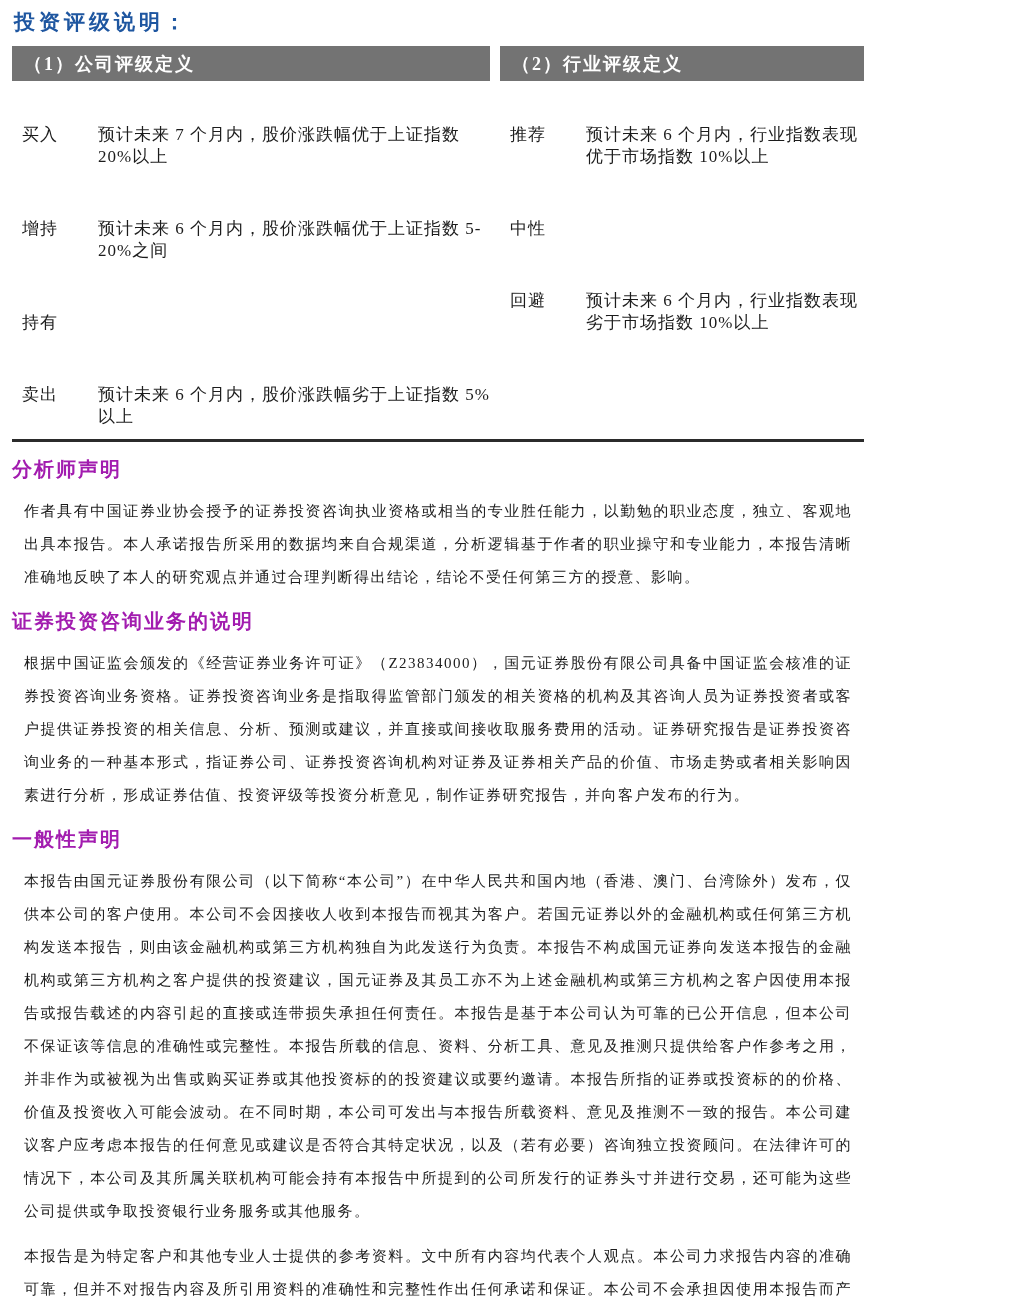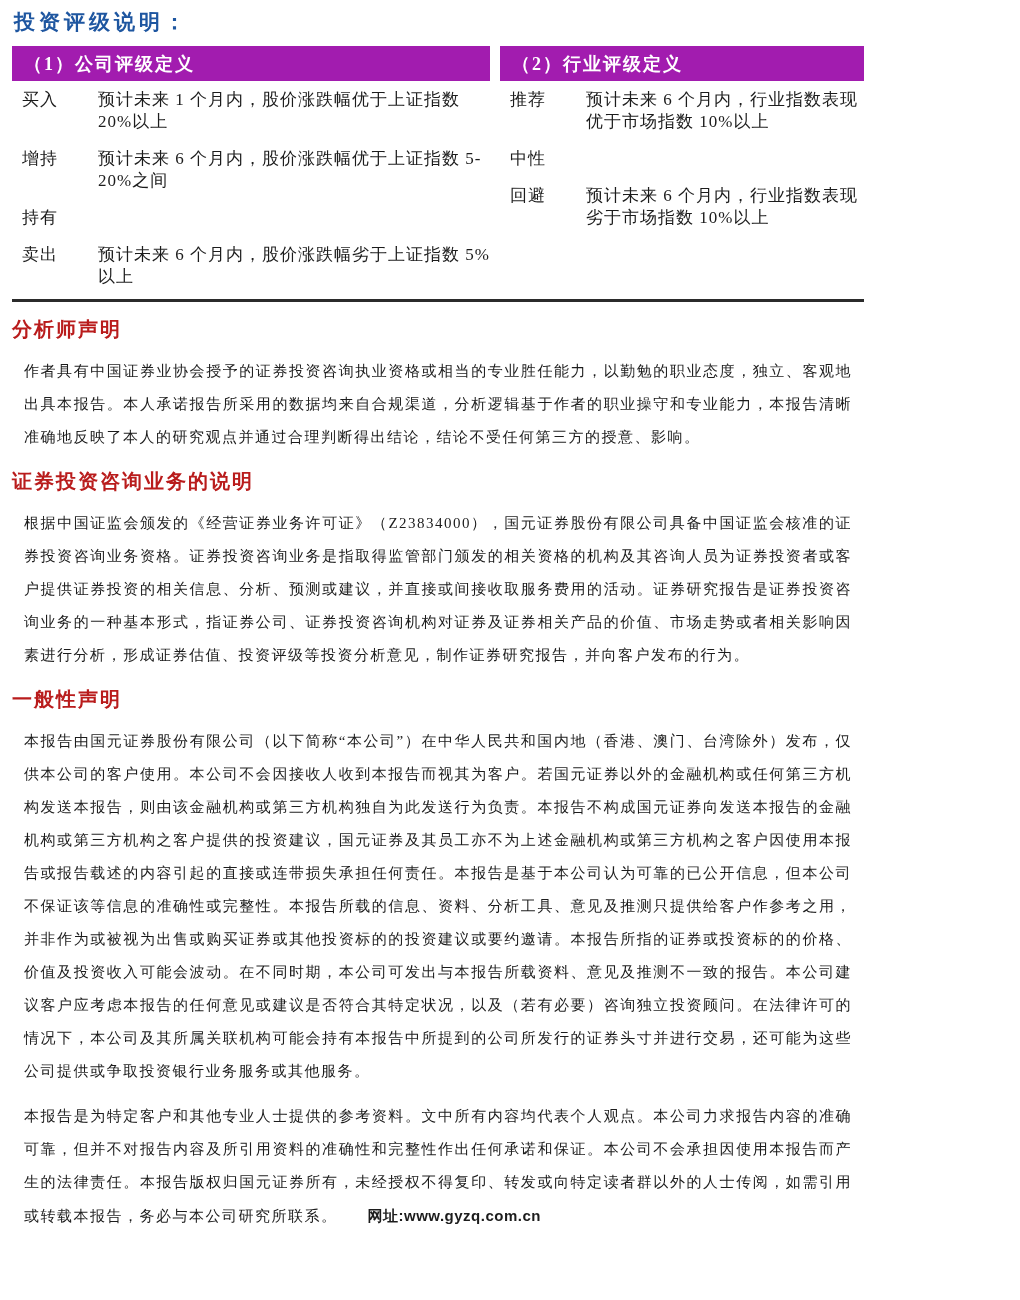--- a/index.html
+++ b/index.html
@@ -27,40 +27,41 @@
   
   .split-table {
     display: flex;
     gap: 10px;
     border-bottom: 3px solid #2b2b2b;
     padding-bottom: 4px;
   }
   .col-left  { width: 478px; flex: none; }
   .col-right { flex: 1; }
   .bar-header {
-    background: #a21caf;
+    background: #737373;
     color: #ffffff;
     font-weight: bold;
     font-size: 18px;
     letter-spacing: 2px;
     padding: 6px 12px 5px 12px;
     line-height: 24px;
   }
   .rt-row {
     display: flex;
     font-size: 17px;
     padding: 8px 0 7px 10px;
     line-height: 22px;
     letter-spacing: 1px;
+    margin-top: 35px;
   }
   .rt-label { width: 58px; flex: none; margin-right: 18px; }
   .rt-desc  { flex: 1; }
   
   .section-heading {
-    color: #b91c1c;
+    color: #a21caf;
     font-size: 20px;
     font-weight: bold;
     letter-spacing: 2px;
     margin: 13px 0 3px 0;
     line-height: 28px;
   }
   .section-body {
     font-size: 15px;
     line-height: 33px;
     letter-spacing: 1.5px;
@@ -80,21 +81,21 @@
 
 <div class="page">
 
   <div class="page-title">投资评级说明：</div>
 
   <div class="split-table">
     <div class="col-left">
       <div class="bar-header">（1）公司评级定义</div>
       <div class="rt-row">
         <span class="rt-label">买入</span>
-        <span class="rt-desc">预计未来 1 个月内，股价涨跌幅优于上证指数 20%以上</span>
+        <span class="rt-desc">预计未来 7 个月内，股价涨跌幅优于上证指数 20%以上</span>
       </div>
       <div class="rt-row">
         <span class="rt-label">增持</span>
         <span class="rt-desc">预计未来 6 个月内，股价涨跌幅优于上证指数 5-20%之间</span>
       </div>
       <div class="rt-row">
         <span class="rt-label">持有</span>
       </div>
       <div class="rt-row">
         <span class="rt-label">卖出</span>

